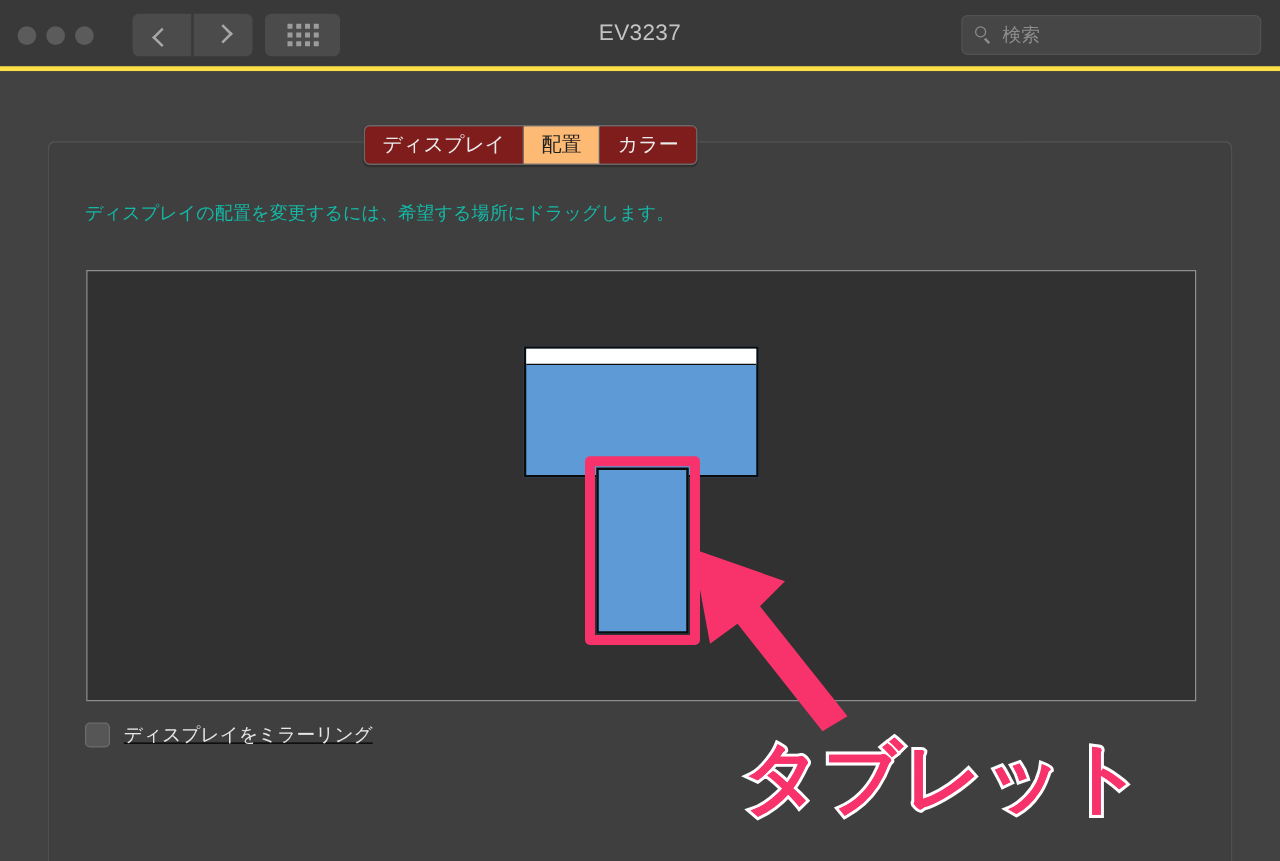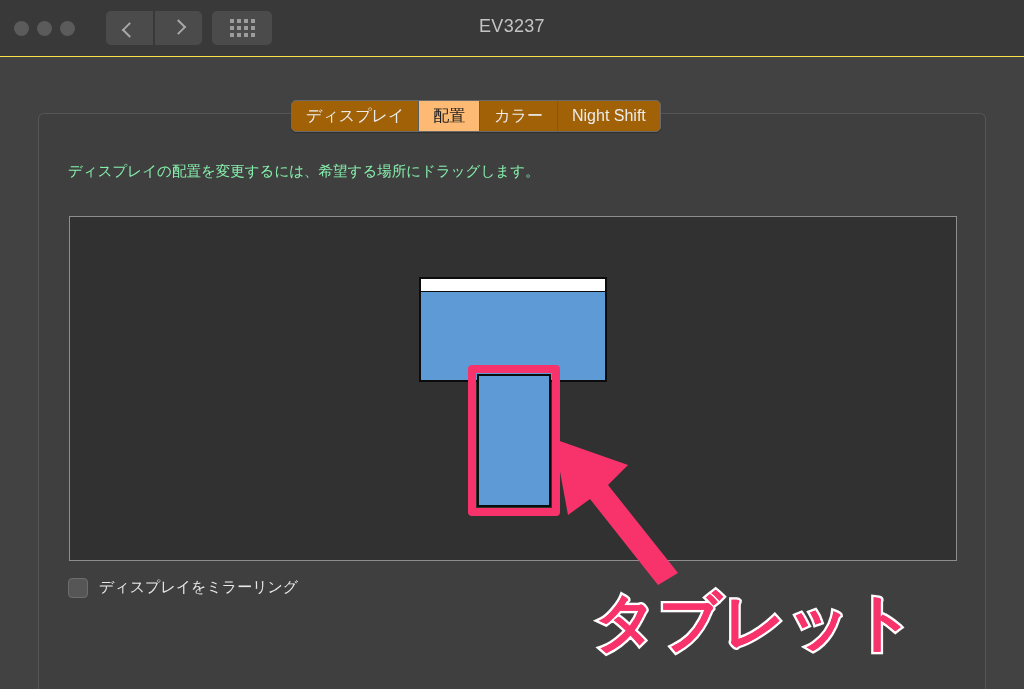--- a/index.html
+++ b/index.html
@@ -16,21 +16,21 @@
     -webkit-font-smoothing: antialiased;
   }
 
   
   .titlebar {
     position: absolute;
     left: 0; top: 0;
     width: 1024px;
     height: 57px;
     background: #393939;
-    border-bottom: 1px solid #fde047;
+    border-bottom: 4px solid #fde047;
     box-sizing: border-box;
   }
   .traffic-lights {
     position: absolute;
     left: 14px; top: 21px;
     display: flex;
     gap: 8px;
   }
   .tl-dot {
     width: 15px; height: 15px;
@@ -164,38 +164,38 @@
     background: #6e6e6e;
     box-shadow: 0 1px 1px rgba(0,0,0,0.25);
   }
   .tab {
     display: flex;
     align-items: center;
     justify-content: center;
     padding: 0 14px;
     font-size: 16px;
     color: #ebebeb;
-    background: #a16207;
+    background: #7f1d1d;
     border-right: 1px solid #5d5d5d;
     height: 100%;
     box-sizing: border-box;
     white-space: nowrap;
   }
   .tab:last-child { border-right: none; }
   .tab.selected {
     background: #fdba74;
     color: #1e1e1e;
   }
 
   
   .instructions {
     position: absolute;
     left: 68px; top: 159px;
     font-size: 14.5px;
-    color: #86efac;
+    color: #14b8a6;
     line-height: 25px;
   }
 
   
   .arrange-area {
     position: absolute;
     left: 69px; top: 216px;
     width: 888px;
     height: 345px;
     background: #313131;
@@ -236,21 +236,22 @@
     border: 8px solid #f8336b;
     border-radius: 4px;
     box-sizing: border-box;
   }
 
   
   .mirror-row {
     position: absolute;
     left: 68px; top: 578px;
     display: flex;
-    align-items: flex-start;
+    align-items: center;
+    text-decoration: underline;
   }
   .checkbox {
     width: 20px; height: 20px;
     background: #565656;
     border: 1px solid #6d6d6d;
     border-radius: 4px;
     box-sizing: border-box;
     flex: 0 0 auto;
   }
   .mirror-label {
@@ -318,31 +319,34 @@
         <i></i>
       <i></i>
         <i></i>
         <i></i>
         <i></i>
     </span>
   </div>
 
   <div class="win-title">EV3237</div>
 
+  <div class="search-field">
+    <span class="search-icon"></span>
+    <span class="search-placeholder">検索</span>
+  </div>
 </div>
 
 <div class="pane">
   <div class="panel"></div>
 </div>
 
 <div class="tabbar">
   <div class="tab">ディスプレイ</div>
   <div class="tab selected">配置</div>
   <div class="tab">カラー</div>
-  <div class="tab">Night Shift</div>
 </div>
 
 <div class="instructions">
   <div>ディスプレイの配置を変更するには、希望する場所にドラッグします。</div>
 </div>
 
 <div class="arrange-area">
 
   <div class="display-main">
     <div class="menubar-strip"></div>

